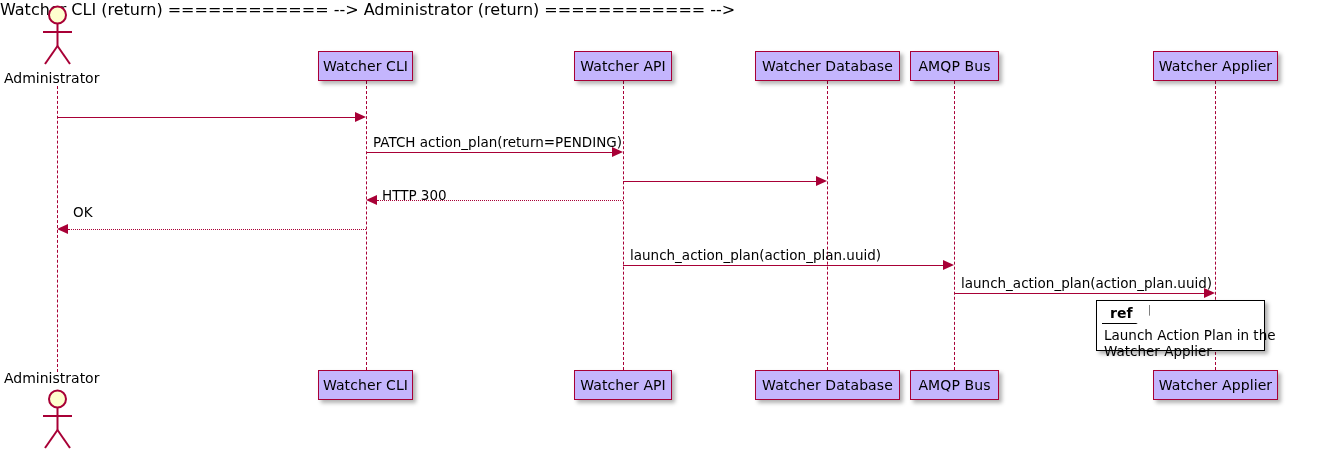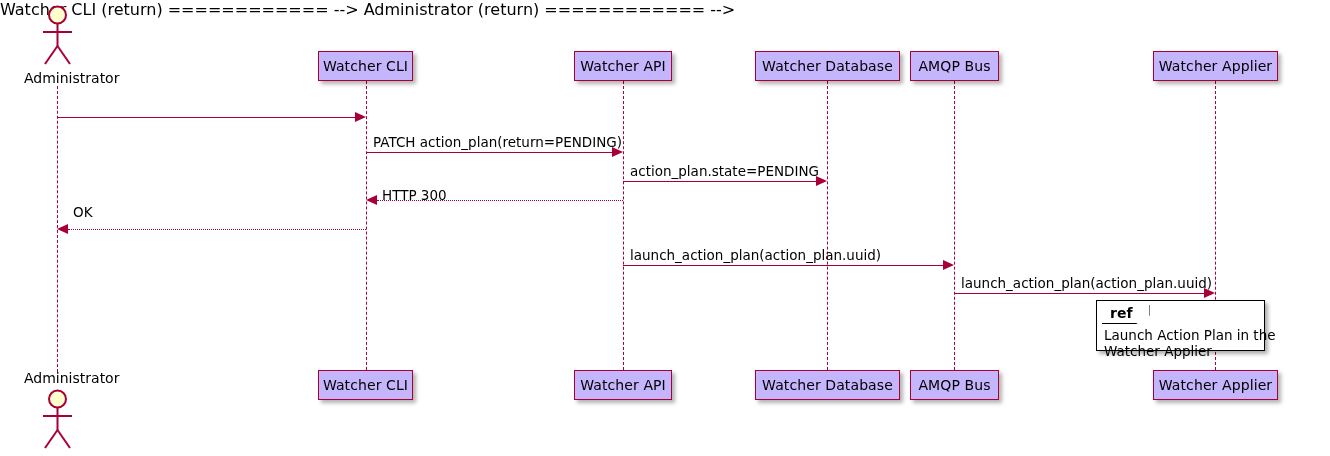--- a/index.html
+++ b/index.html
@@ -45,21 +45,20 @@
   
   .actor {
     position: absolute;
   }
   .actor-label {
     position: absolute;
     font-size: 14px;
     color: #000000;
     white-space: nowrap;
     line-height: 1;
-    margin-left: 20px;
   }
   
   .msg-line {
     position: absolute;
     height: 0;
     border-top: 1.5px solid #A80036;
   }
   .msg-line.dotted {
     border-top: 1.5px dotted #A80036;
   }
@@ -174,21 +173,20 @@
   
   <div class="msg-line" style="left:57px; top:117px; width:298px;"></div>
   <div class="arrow-head right" style="left:355px; top:112px;"></div>
 
   
   <div class="msg-label" style="left:373px; top:136px;">PATCH action_plan(return=PENDING)</div>
   <div class="msg-line" style="left:366px; top:152px; width:246px;"></div>
   <div class="arrow-head right" style="left:612px; top:147px;"></div>
 
   
-  <div class="msg-label" style="left:630px; top:165px;">action_plan.state=PENDING</div>
   <div class="msg-line" style="left:623px; top:181px; width:193px;"></div>
   <div class="arrow-head right" style="left:816px; top:176px;"></div>
 
    Watcher CLI (return) ============ --&gt;
   <div class="msg-label" style="left:382px; top:189px;">HTTP 300</div>
   <div class="msg-line dotted" style="left:377px; top:200px; width:246px;"></div>
   <div class="arrow-head left" style="left:366px; top:195px;"></div>
 
    Administrator (return) ============ --&gt;
   <div class="msg-label" style="left:73px; top:206px;">OK</div>

